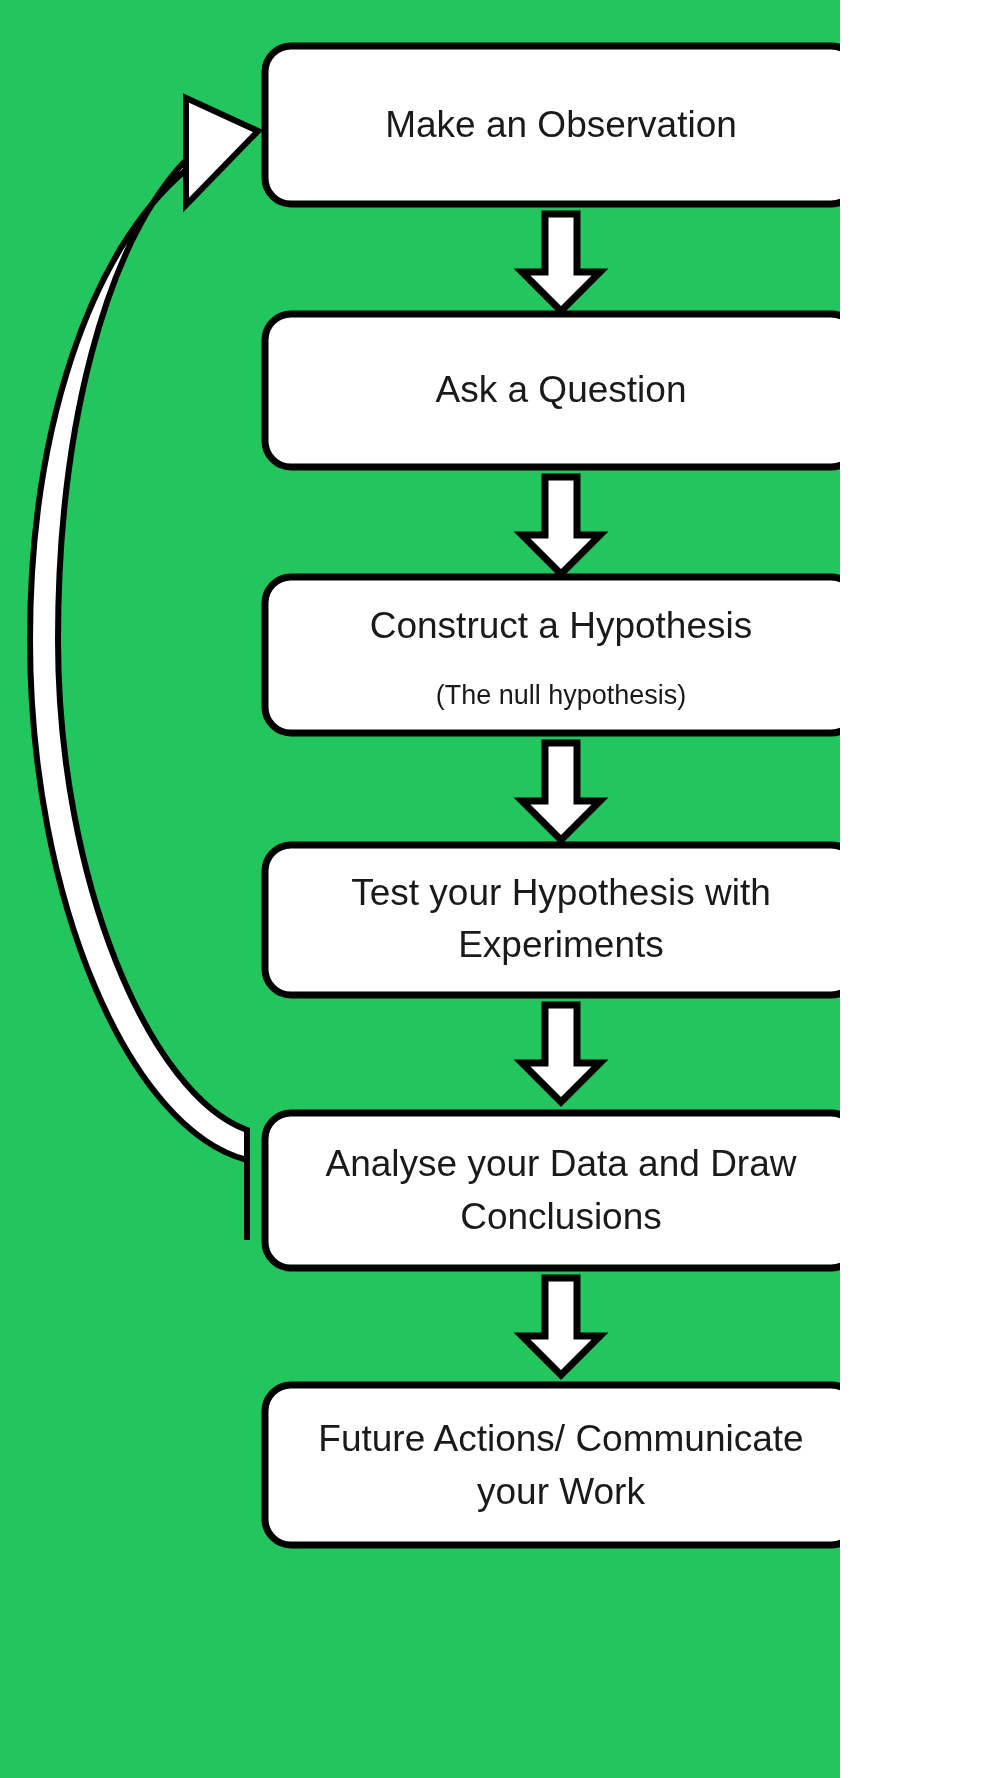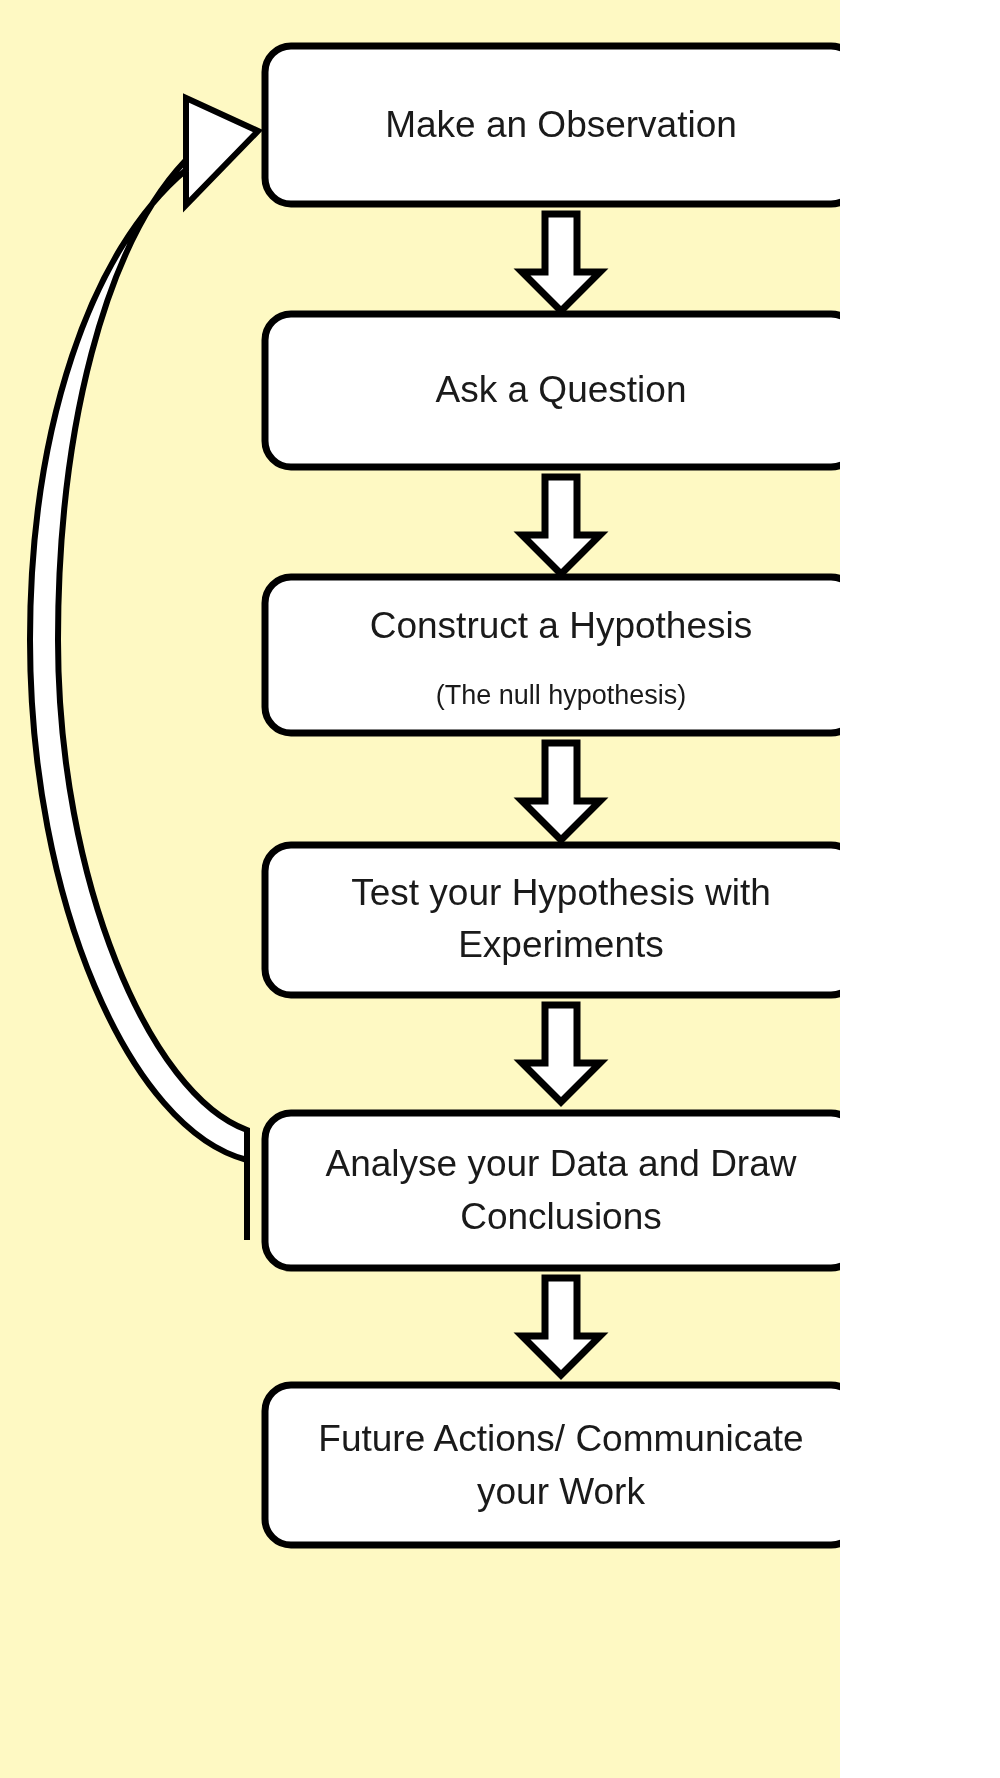--- a/index.html
+++ b/index.html
@@ -7,21 +7,21 @@
     padding: 0;
     background: #ffffff;
   }
   body {
     font-family: "Liberation Sans", sans-serif;
   }
   #diagram-root {
     position: relative;
     width: 840px;
     height: 1778px;
-    background: #fef9c3;
+    background: #22c55e;
     overflow: hidden;
   }
   svg.flow-svg {
     position: absolute;
     top: 0;
     left: 0;
     width: 1000px;
     height: 1778px;
     display: block;
   }

